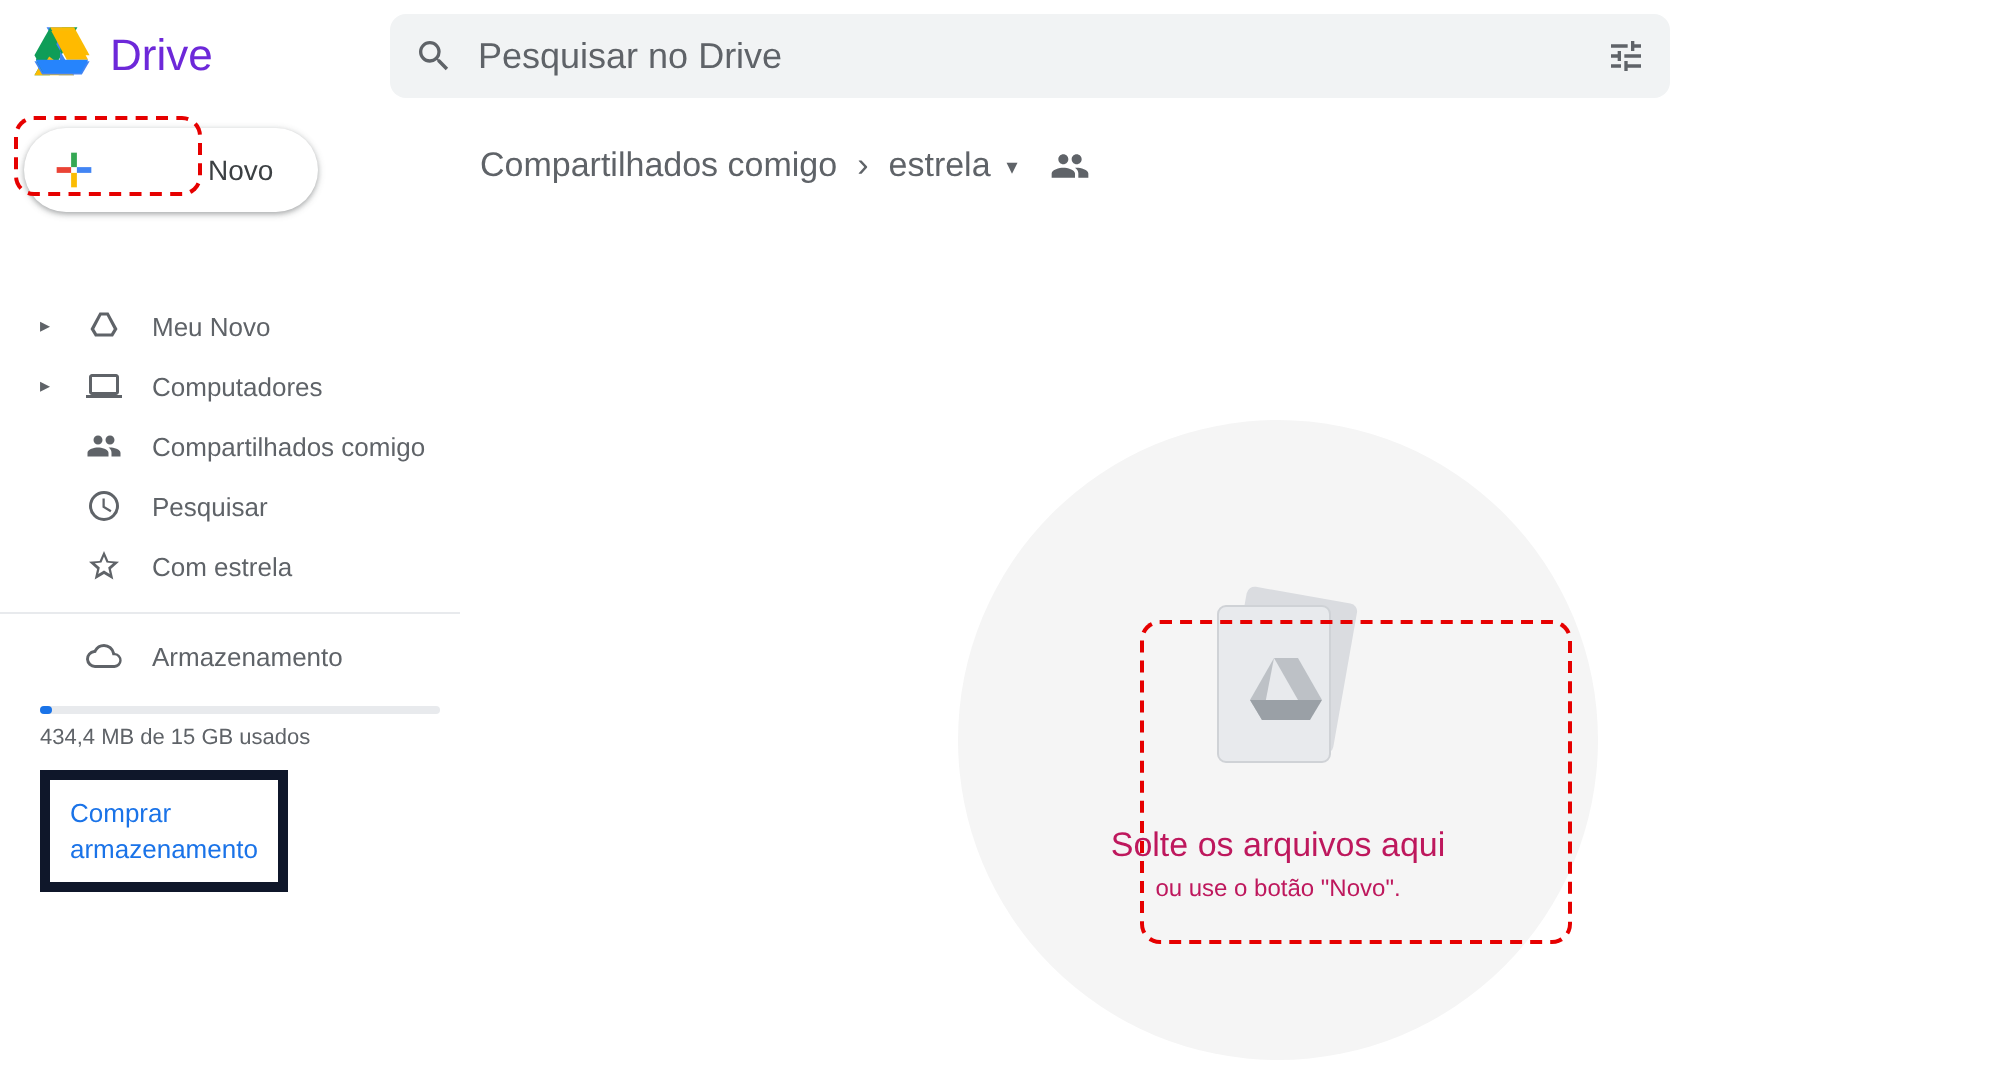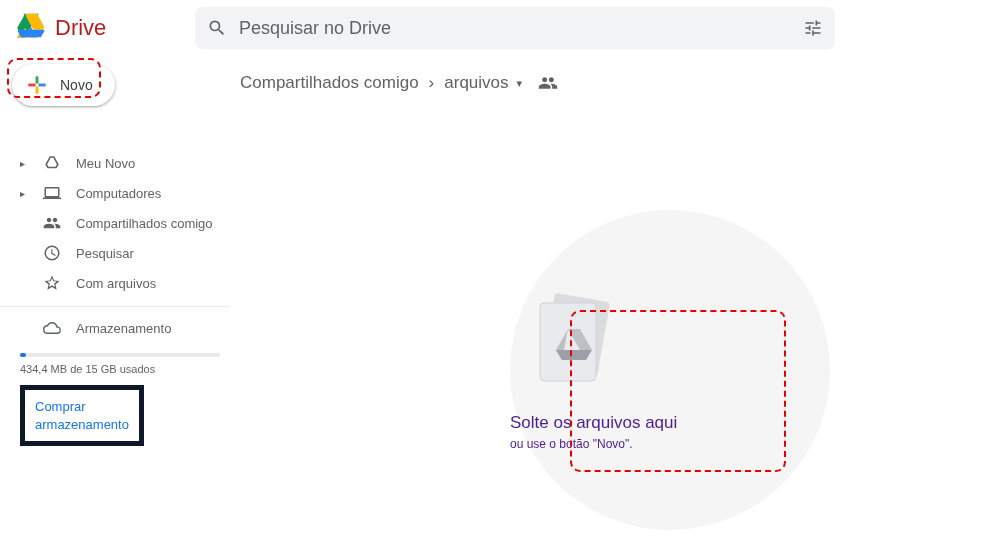--- a/index.html
+++ b/index.html
@@ -2,41 +2,41 @@
 <html><head>
 <meta charset="utf-8">
 <style>
   * { box-sizing: border-box; margin: 0; padding: 0; }
   html, body { width: 1000px; height: 542px; font-family: Arial, sans-serif; background: #fff; overflow: hidden; color: #3c4043; }
   
   .header {
     display: flex; align-items: center; height: 56px; padding: 0 12px 0 15px; gap: 10px;
   }
   .logo-block { display: flex; align-items: center; gap: 8px; width: 170px; }
-  .logo-text { font-size: 22px; color: #b91c1c; }
+  .logo-text { font-size: 22px; color: #6d28d9; }
   .searchbar {
     flex: none; width: 640px; height: 42px; background: #f1f3f4; border-radius: 8px;
     display: flex; align-items: center; padding: 0 12px; gap: 12px; color: #5f6368;
   }
   .searchbar input {
     flex: 1; border: none; background: transparent; font-size: 18px; color: #5f6368; outline: none;
   }
   .searchbar input::placeholder { color: #5f6368; }
   .tune-icon { margin-left: auto; }
   
   .body { display: flex; height: calc(100% - 56px); }
   .sidebar { width: 230px; padding: 4px 0 0 0; }
   .new-btn-wrap { padding: 4px 0 0 12px; }
   .new-btn {
     display: inline-flex; align-items: center; gap: 10px; height: 42px; padding: 0 22px 0 12px;
     border-radius: 24px; background: #fff; border: none;
     box-shadow: 0 1px 2px rgba(60,64,67,.3), 0 1px 3px 1px rgba(60,64,67,.15);
     cursor: pointer;
   }
-  .new-btn-label { font-size: 14px; color: #3c4043; }
+  .new-btn-label { font-size: 14px; color: #3c4043; margin-left: 44px; }
   .annot-red {
     border: 2.5px dashed #e60000; border-radius: 10px;
     position: absolute;
   }
   .annot-new { left: 7px; top: 58px; width: 94px; height: 40px; pointer-events: none; }
   .navlist { margin-top: 42px; }
   .navitem {
     display: flex; align-items: center; gap: 14px; height: 30px; padding: 0 0 0 20px;
     font-size: 13px; color: #5f6368; cursor: pointer;
   }
@@ -53,24 +53,24 @@
     margin: 10px 0 0 20px; padding: 8px 10px; border:5px solid #0f172a; display:inline-block;
     font-size: 13px; color:#1a73e8; line-height:1.35; cursor:pointer;
   }
   
   .main { flex:1; padding: 8px 0 0 0; }
   .breadcrumb { display:flex; align-items:center; gap:10px; font-size:17px; color:#5f6368; padding-left:10px; height:38px;}
   .breadcrumb .crumb { cursor:pointer; }
   .breadcrumb .sepc { color:#5f6368; font-size:17px; }
   .breadcrumb .dd { font-size:11px; color:#5f6368; margin-left:-2px;}
   .dropzone-wrap {
-    position:absolute; left:510px; top:210px; width:320px; height:320px;
+    position:absolute; left:479px; top:210px; width:320px; height:320px;
     background:#f5f5f5; border-radius:50%;
-    display:flex; flex-direction:column; align-items:flex-start; justify-content:center;
-    color:#4c1d95;
+    display:flex; flex-direction:column; align-items:center; justify-content:center;
+    color:#be185d;
   }
   .dz-title { font-size:17px; margin-top:14px; }
   .dz-sub   { font-size:12px; margin-top:4px; }
   .annot-drop {
     left:570px; top:310px; width:216px; height:162px; pointer-events:none;
   }
   svg { display:block; }
 </style>
 </head>
 <body>
@@ -168,21 +168,21 @@
         </span>
         <span>Pesquisar</span>
       </div>
       <div class="navitem nochev">
         <span class="chev"></span>
         <span class="ico">
           <svg width="18" height="18" viewBox="0 0 24 24" fill="#5f6368">
               <path d="m12 17.3-6.2 3.7 1.6-7L2 9.2l7.1-.6L12 2l2.9 6.6 7.1.6-5.4 4.8 1.6 7L12 17.3Zm0-2.3 3.8 2.3-1-4.3 3.3-2.9-4.4-.4L12 5.7l-1.7 4-4.4.4L9.2 13l-1 4.3L12 15Z"></path>
             </svg>
         </span>
-        <span>Com arquivos</span>
+        <span>Com estrela</span>
       </div>
       <div class="sep"></div>
       <div class="navitem nochev">
         <span class="chev"></span>
         <span class="ico">
           <svg width="18" height="18" viewBox="0 0 24 24" fill="#5f6368">
               <path d="M19.35 10.04A7.49 7.49 0 0 0 12 4a7.5 7.5 0 0 0-6.65 4.04A6 6 0 0 0 6 20h13a5 5 0 0 0 .35-9.96ZM19 18H6a4 4 0 0 1-.42-7.98l1.1-.11.43-1.02A5.5 5.5 0 0 1 12 6a5.49 5.49 0 0 1 5.35 4.28l.3 1.18 1.22.09A3 3 0 0 1 19 18Z"></path>
             </svg>
         </span>
         <span>Armazenamento</span>
@@ -195,21 +195,21 @@
         <span>Comprar</span><br>
         <span>armazenamento</span>
       </div>
     </div>
   </div>
 
   <div class="main">
     <div class="breadcrumb">
       <span class="crumb">Compartilhados comigo</span>
       <span class="sepc">›</span>
-      <span class="crumb">arquivos</span>
+      <span class="crumb">estrela</span>
       <span class="dd">▾</span>
       <span style="margin-left:6px;">
         <svg width="20" height="20" viewBox="0 0 24 24" fill="#5f6368">
             <path d="M16 11c1.66 0 3-1.34 3-3s-1.34-3-3-3-3 1.34-3 3 1.34 3 3 3Zm-8 0c1.66 0 3-1.34 3-3S9.66 5 8 5 5 6.34 5 8s1.34 3 3 3Zm0 2c-2.33 0-7 1.17-7 3.5V19h14v-2.5C15 14.17 10.33 13 8 13Zm8 0c-.29 0-.62.02-.97.05 1.16.84 1.97 1.97 1.97 3.45V19h6v-2.5c0-2.33-4.67-3.5-7-3.5Z"></path>
           </svg>
       </span>
     </div>
   </div>
 </div>
 

